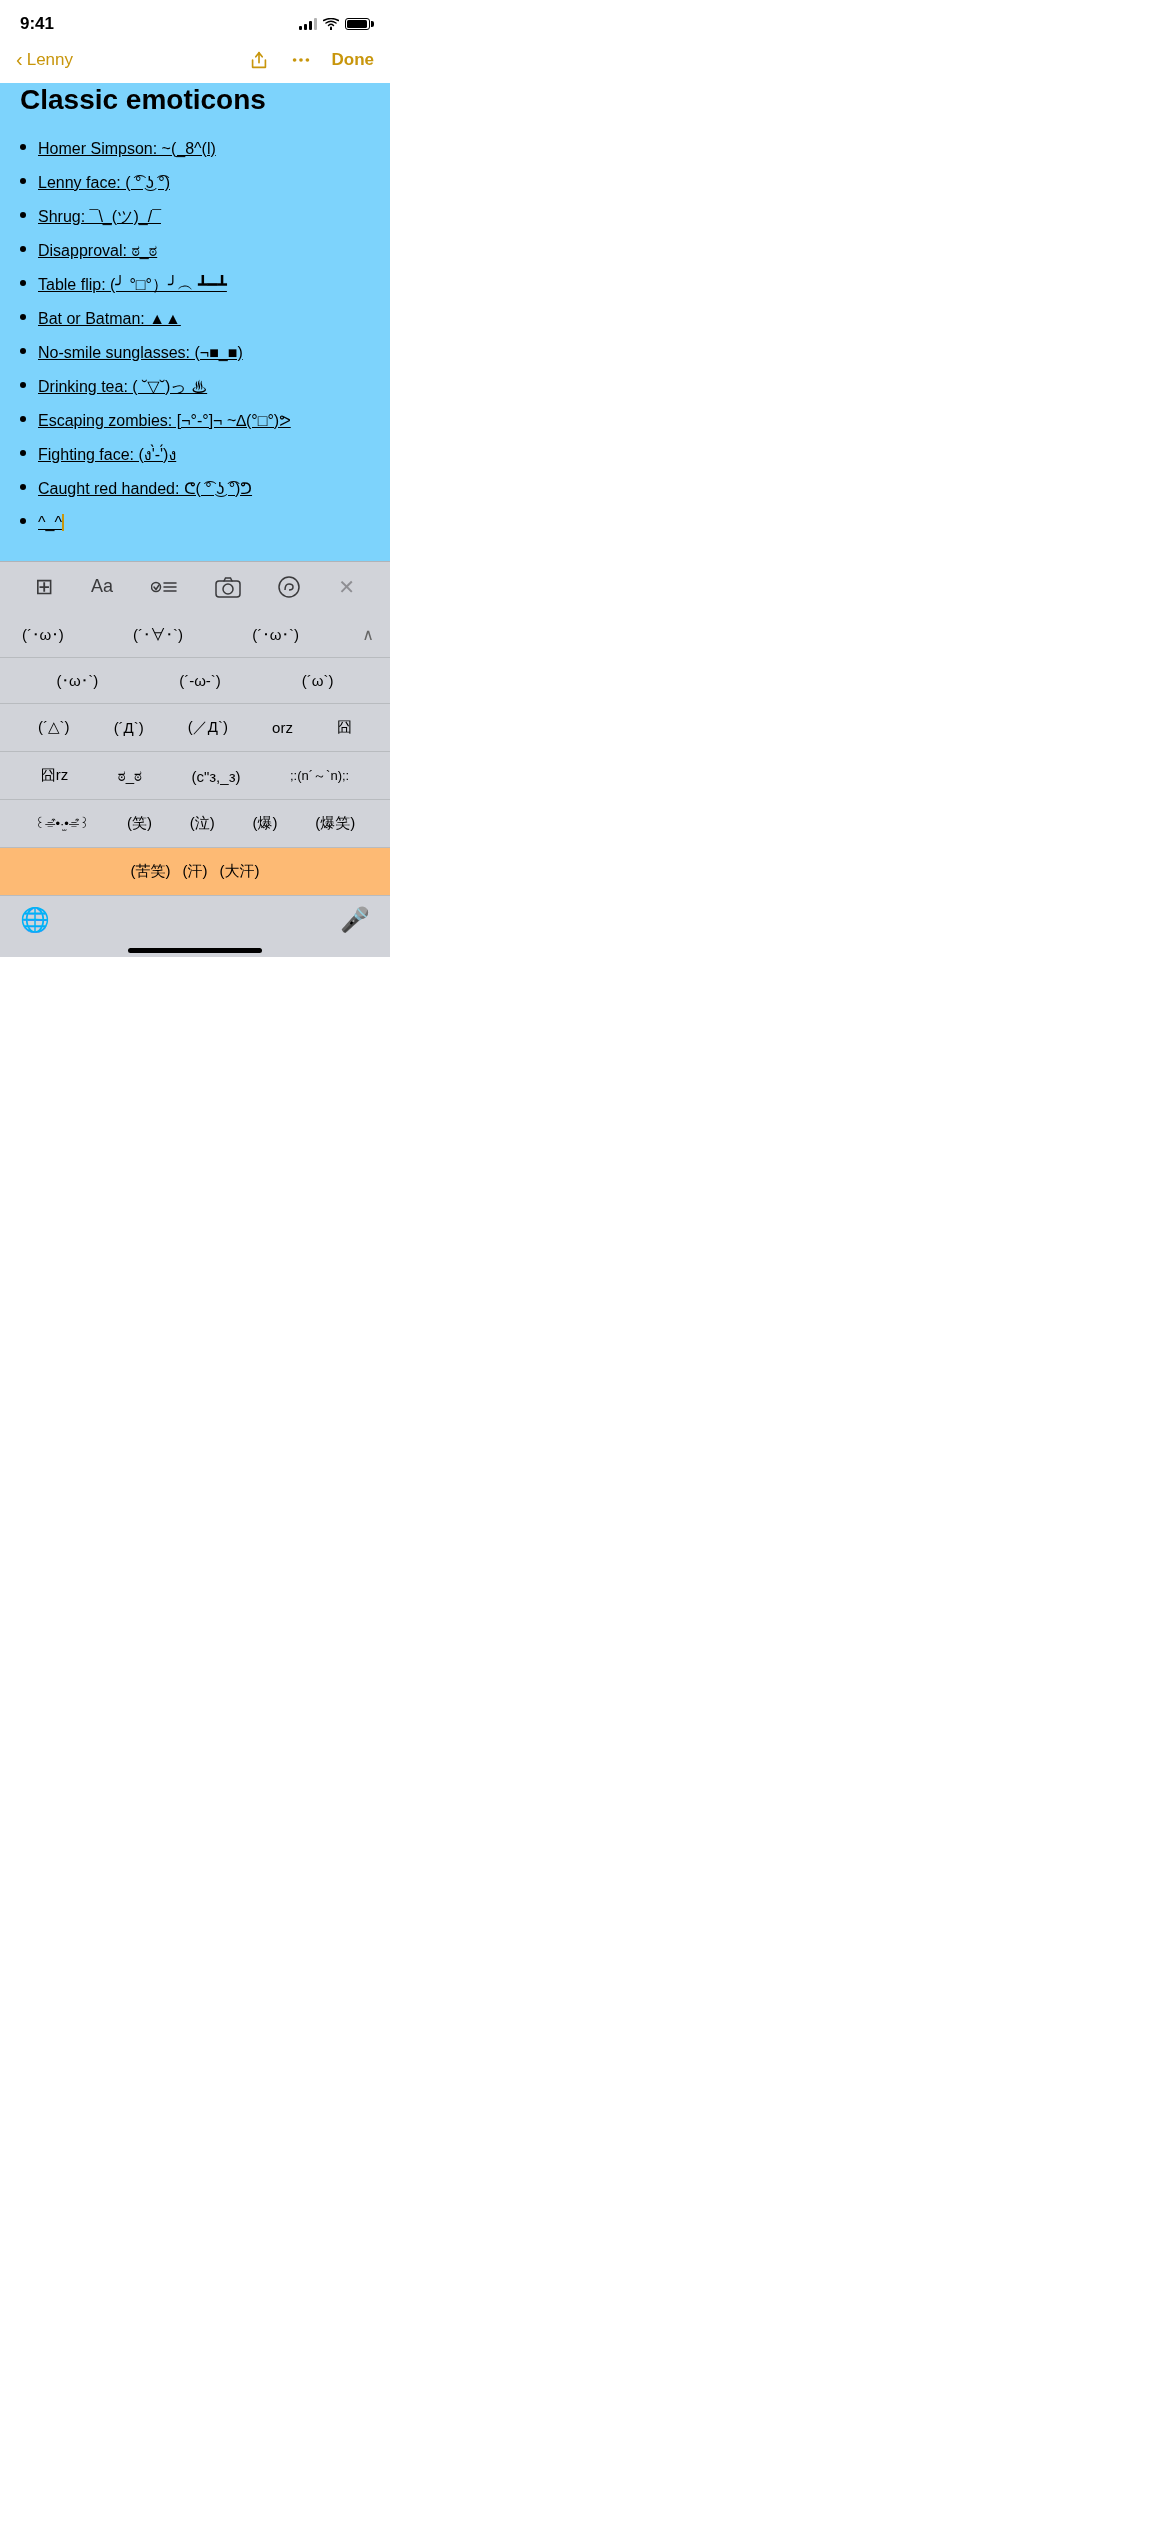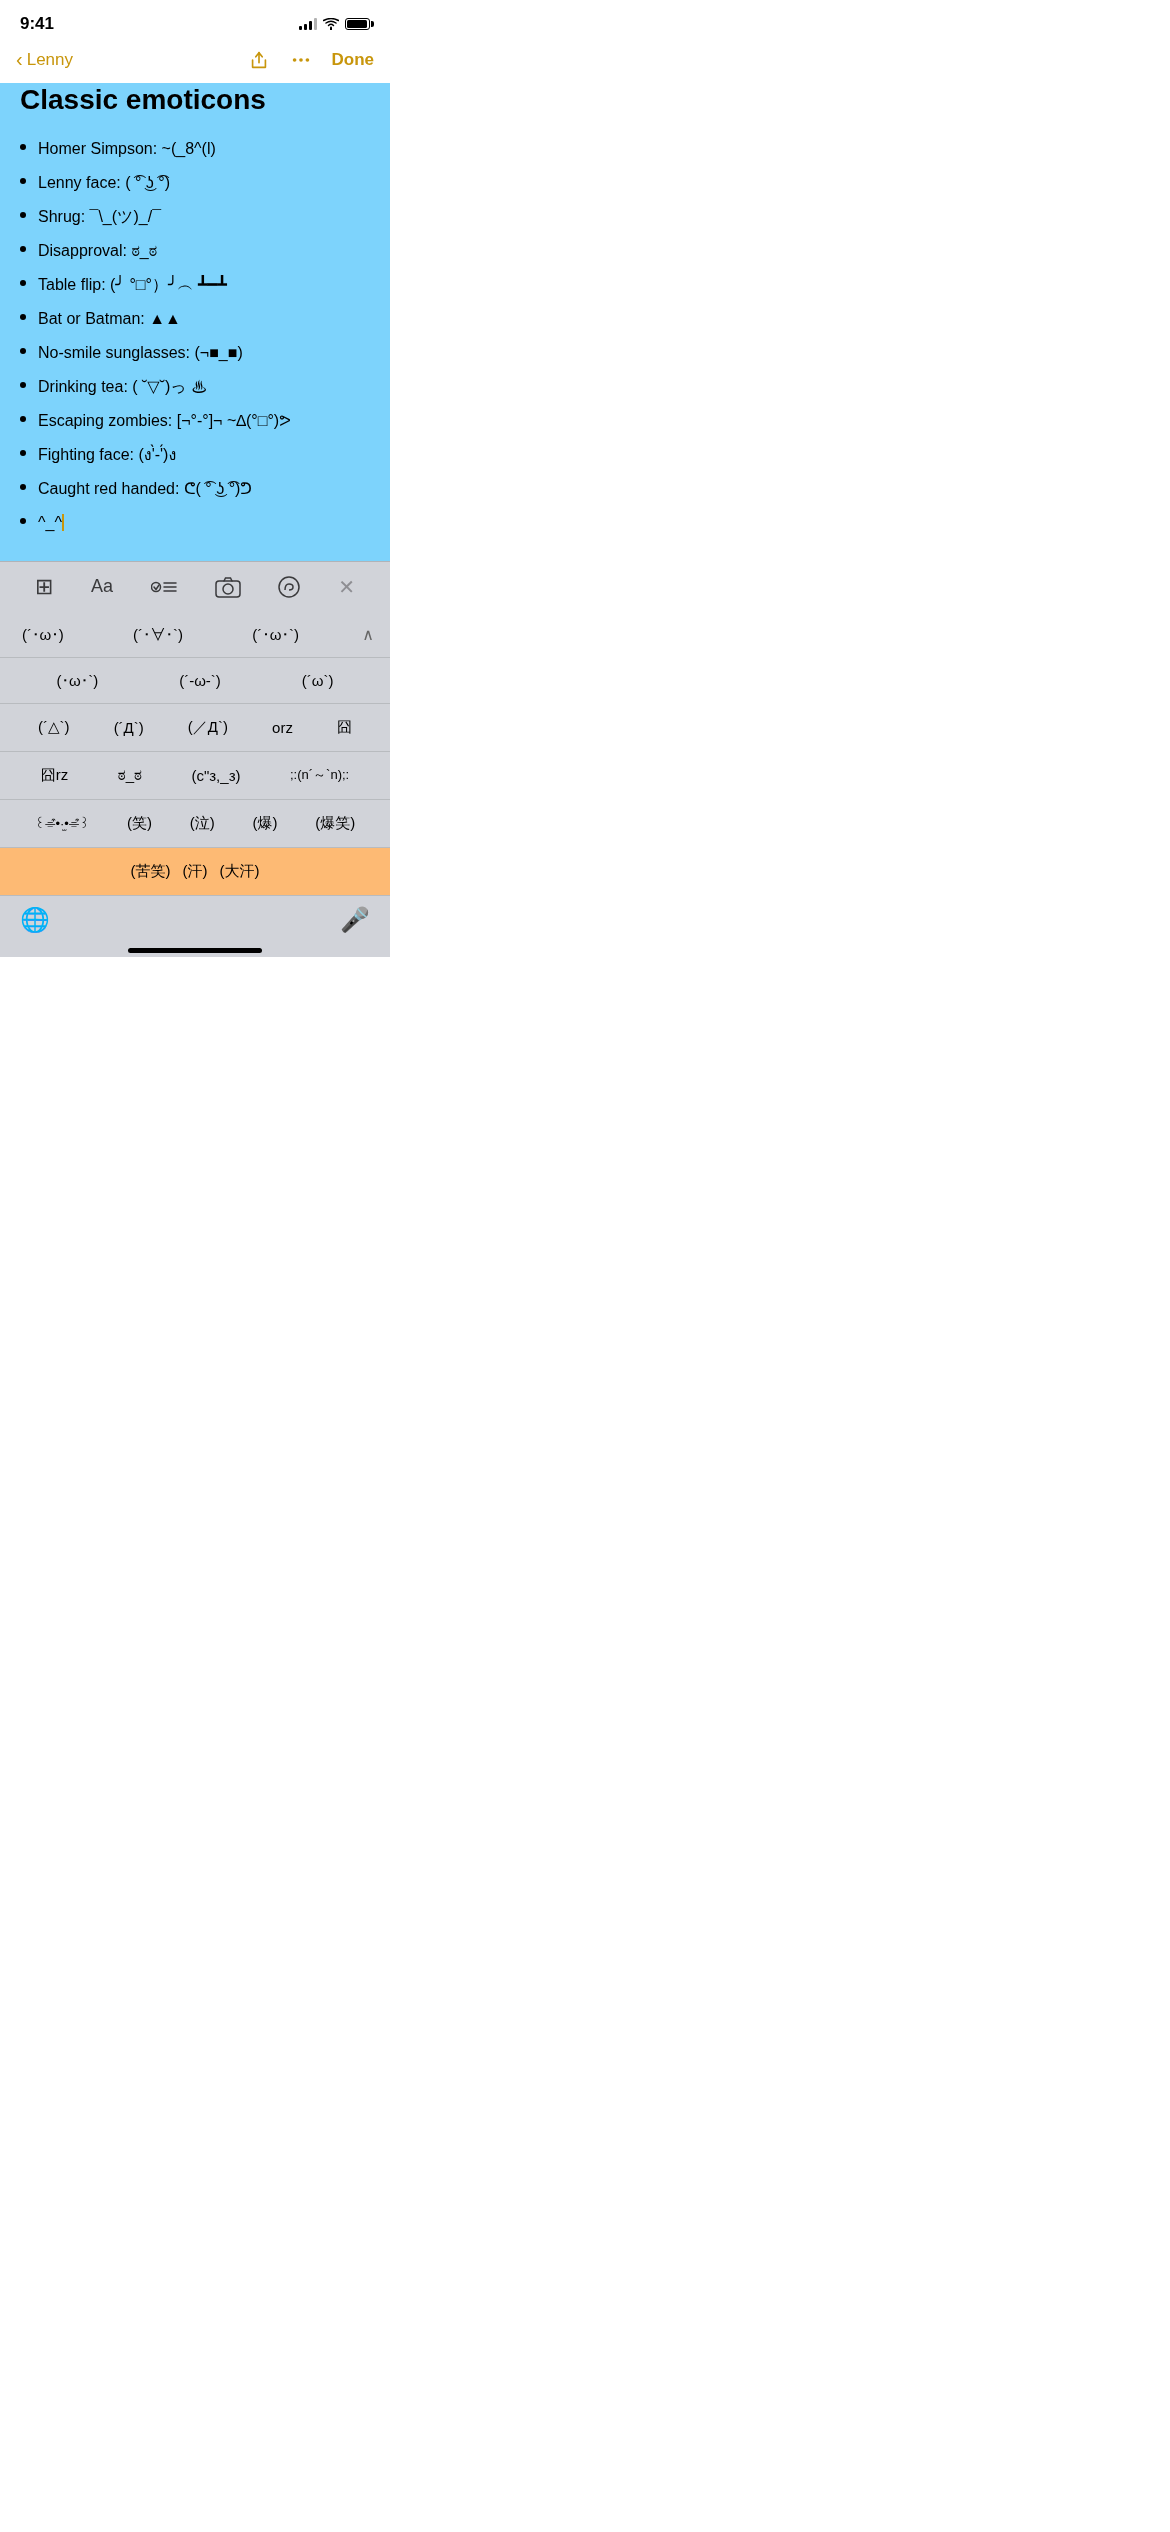--- a/index.html
+++ b/index.html
@@ -129,20 +129,21 @@
       list-style: none;
       padding: 0;
     }
     .bullet-list li {
       display: flex;
       align-items: flex-start;
       margin-bottom: 10px;
       font-size: 16px;
       color: #000;
       line-height: 1.5;
+      text-decoration: underline;
     }
     .bullet-dot {
       width: 6px;
       height: 6px;
       background: #000;
       border-radius: 50%;
       margin-top: 7px;
       margin-right: 12px;
       flex-shrink: 0;
     }
@@ -209,21 +210,21 @@
     .kaomoji-row-3 {
       display: flex;
       align-items: center;
       justify-content: space-around;
       padding: 10px 16px;
       border-bottom: 1px solid #b8bbbf;
       background: #d1d3d9;
     }
     .kaomoji-row-4 {
       display: flex;
-      align-items: center;
+      align-items: flex-end;
       justify-content: space-around;
       padding: 10px 16px;
       border-bottom: 1px solid #b8bbbf;
       background: #d1d3d9;
     }
     .kaomoji-row-5 {
       display: flex;
       align-items: center;
       justify-content: space-around;
       padding: 10px 16px;

